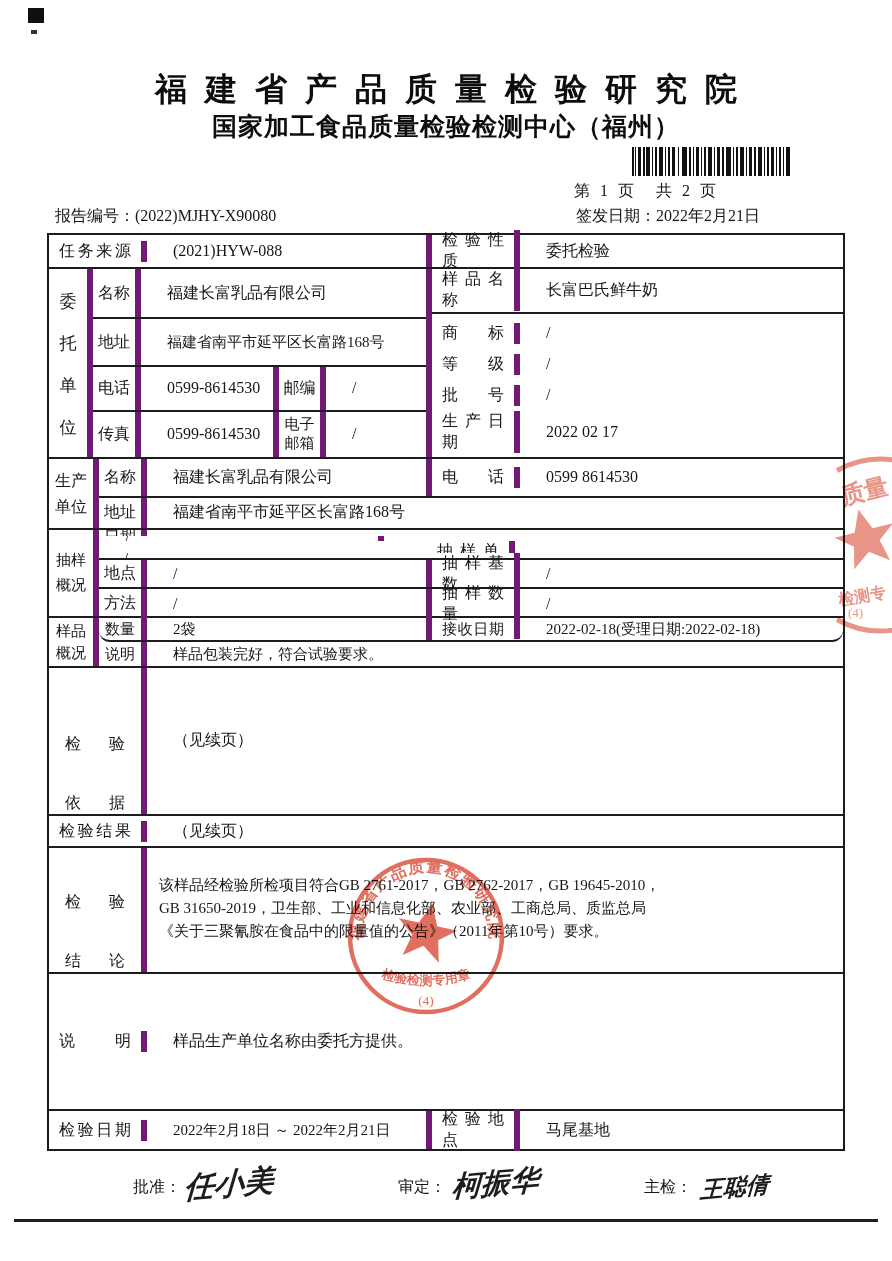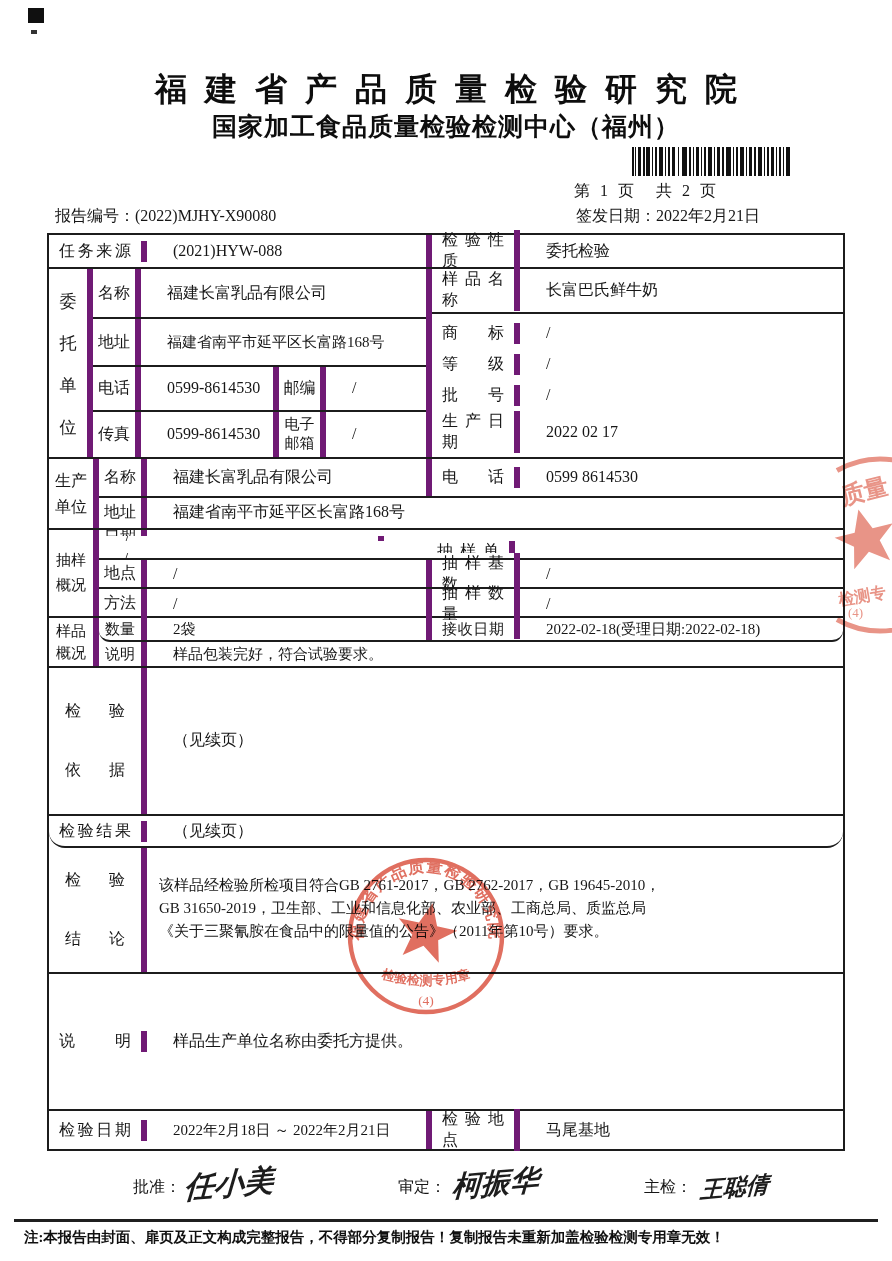--- a/index.html
+++ b/index.html
@@ -36,27 +36,27 @@
   .just { display:block; text-align:justify; text-align-last:justify; padding:0 10px;
     align-self:center; width:100%; }
   .vlabel { white-space:pre-line; text-align:center; justify-content:center; }
   .w50{width:50px;} .w48{width:48px;} .w88{width:88px;} .w98{width:98px;}
   .w100{width:100px;} .w137{width:138px;} .w47{width:47px;}
   .w285{width:285px;} .w323{width:323px;} .w333{width:333px;} .w383{width:383px;}
   .w411{width:411px;} .w696{width:696px;} .w744{width:744px;}
   .h34{height:34px;} .h51{height:51px;} .h48{height:48px;} .h45{height:45px;} .h46{height:46px;justify-content:center;}
   .h190{height:190px;} .h145{height:145px;} .h71{height:71px;} .h40{height:40px;} .h31{height:31px;}
   .h88{height:88px;} .h30{height:30px;flex-direction:column;} .h29{height:29px;} .h50{height:50px;} .h25{height:25px;border-radius:11px;}
-  .h149{height:149px;} .h33{height:33px;border-radius:16px;} .h127{height:127px;} .h138{height:138px;} .h38{height:38px;}
+  .h149{height:149px;} .h33{height:33px;} .h127{height:127px;} .h138{height:138px;} .h38{height:38px;}
   .col { display:flex; flex-direction:column; }
   .grp4 { line-height:42px; font-size:17px; padding-top:4px; }
   .grp2a { line-height:25px; }
   .grp2b { line-height:26px; }
   .grp2c { line-height:22px; font-size:15px; }
-  .biglab { flex-direction:column; justify-content:center; row-gap:38px; }
+  .biglab { flex-direction:column; justify-content:flex-end; row-gap:38px; }
   .biglab .just { padding:0 16px; }
   .five-lines { flex-direction:column; justify-content:space-around; padding:4px 0; }
   .five-lines .pair { display:flex; flex:1; }
   .small { font-size:15px; }
   .concl { white-space:pre-line; font-size:15px; line-height:23px; padding:26px 6px 0 12px;
     align-items:flex-start !important; }
   
   .sig-label { position:absolute; font-size:16px; }
   .sig-name { position:absolute; font-style:italic; font-weight:bold; color:#1d1d1d;
     transform:rotate(-5deg) skewX(-8deg); }
@@ -290,21 +290,20 @@
   </div>
 
   <div class="sig-label" style="left:133px; top:1177px;">批准：</div>
   <div class="sig-name" style="left:184px; top:1164px; font-size:30px;">任小美</div>
   <div class="sig-label" style="left:398px; top:1177px;">审定：</div>
   <div class="sig-name" style="left:452px; top:1164px; font-size:29px;">柯振华</div>
   <div class="sig-label" style="left:644px; top:1177px;">主检：</div>
   <div class="sig-name" style="left:700px; top:1172px; font-size:23px;">王聪倩</div>
 
   <div class="rule"></div>
-  <div class="foot-note">注:本报告由封面、扉页及正文构成完整报告，不得部分复制报告！复制报告未重新加盖检验检测专用章无效！</div>
 
   <svg class="stamp stamp-center" viewBox="0 0 172 172">
     <defs>
       <path id="arcTop" d="M 23,97 A 64,64 0 1 1 149,97" fill="none"></path>
       <path id="arcBot" d="M 38,127 Q 86,142 134,127" fill="none"></path>
     </defs>
     <circle cx="86" cy="86" r="76" fill="none" stroke="#d84b38" stroke-width="4.5"></circle>
     <path transform="translate(86,84) rotate(12) scale(1.05)" d="M0,-30 L8.8,-9.3 L28.5,-9.3 L12.6,3.5 L17.6,24.3 L0,11.5 L-17.6,24.3 L-12.6,3.5 L-28.5,-9.3 L-8.8,-9.3 Z" fill="#d84b38"></path>
     <text font-size="16" letter-spacing="1.5" fill="#d84b38" font-weight="bold">
       <textPath href="#arcTop" startOffset="50%" text-anchor="middle">福建省产品质量检验研究院</textPath>

